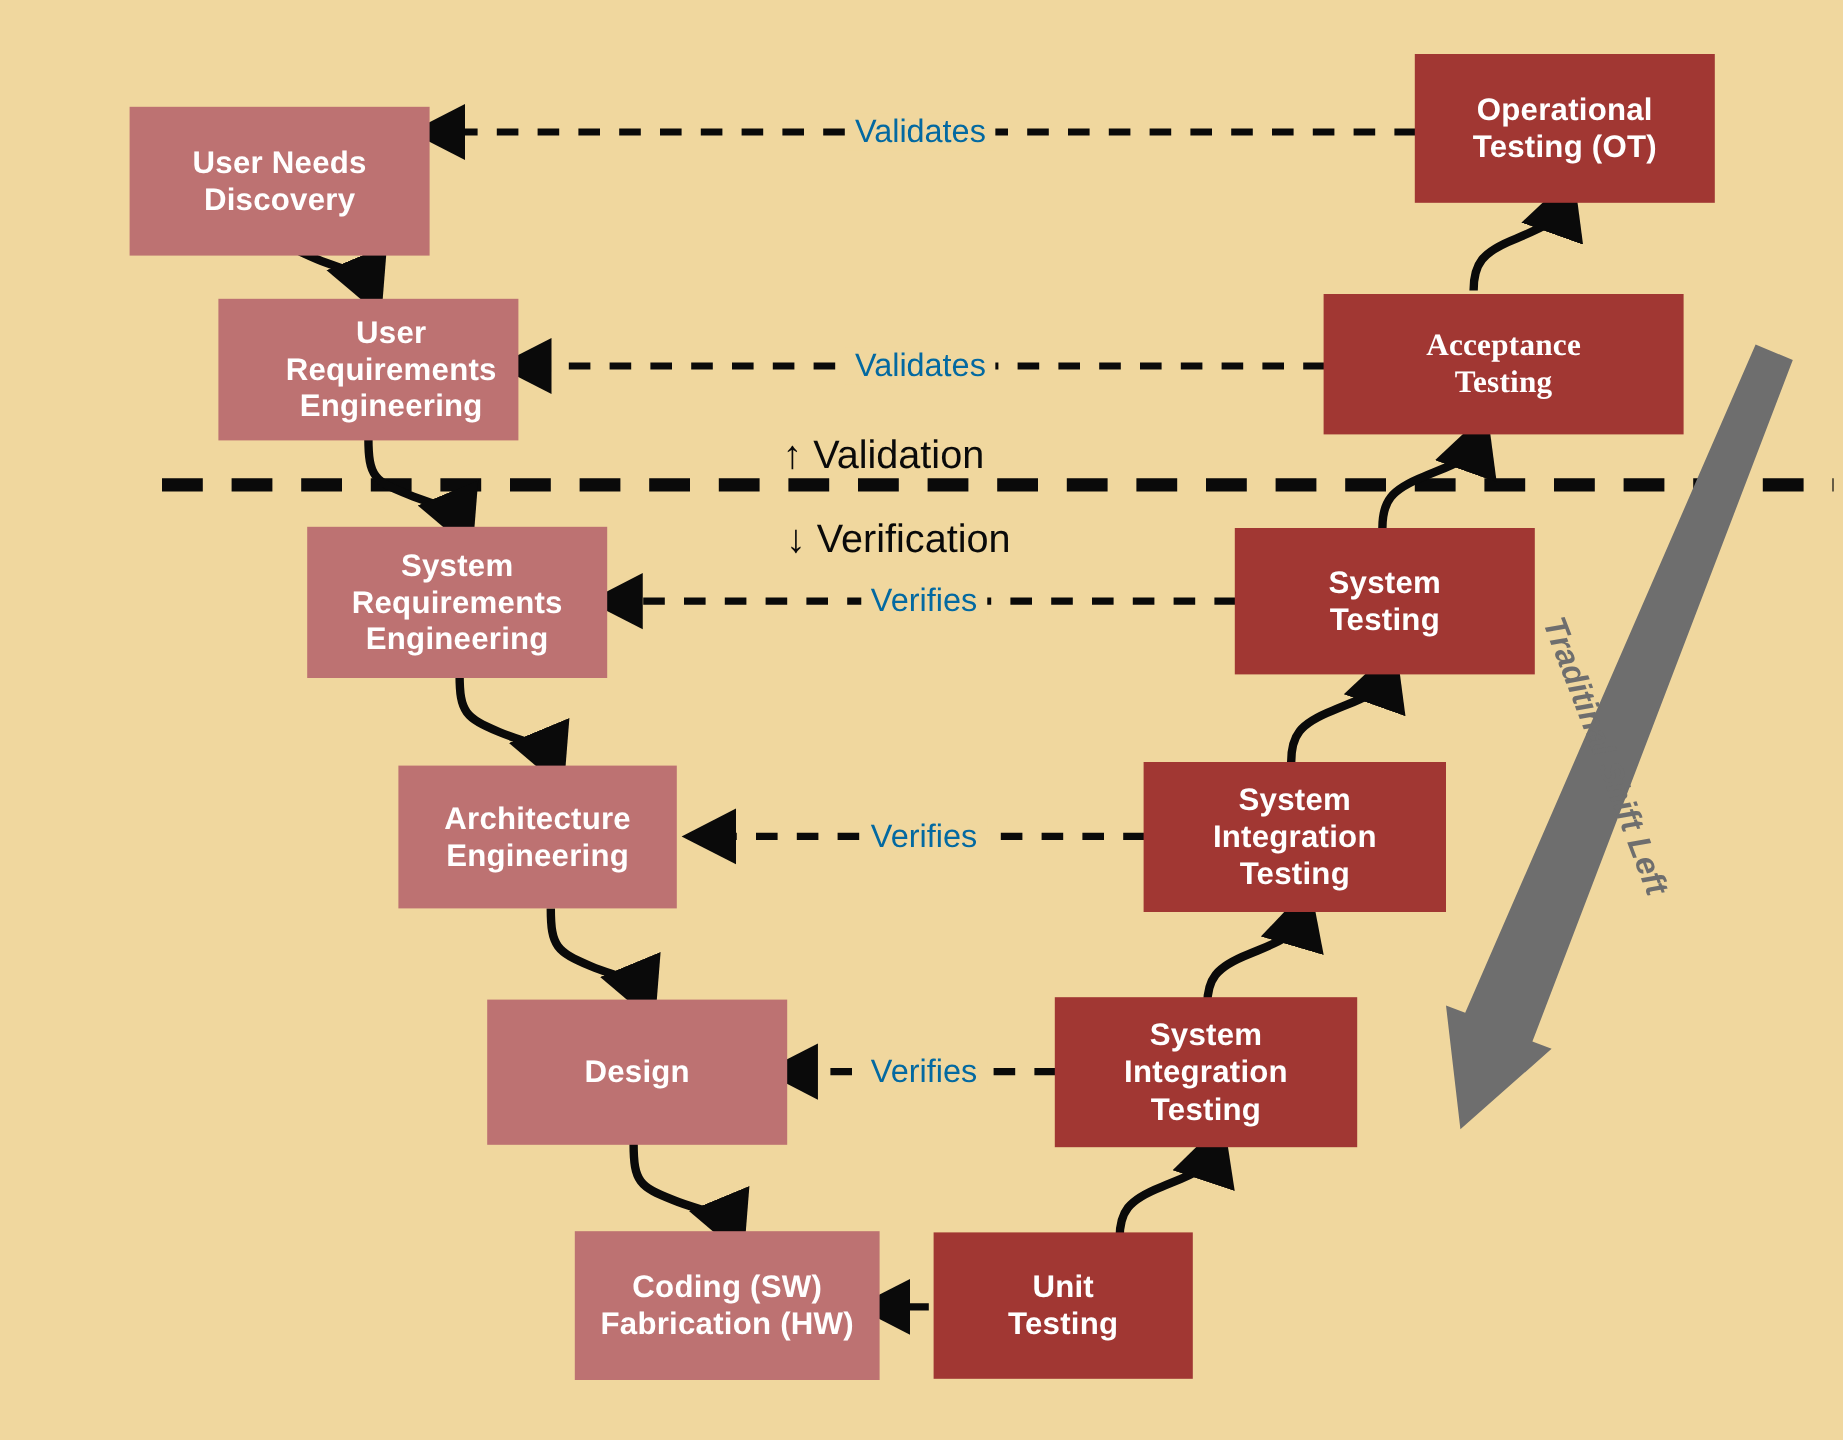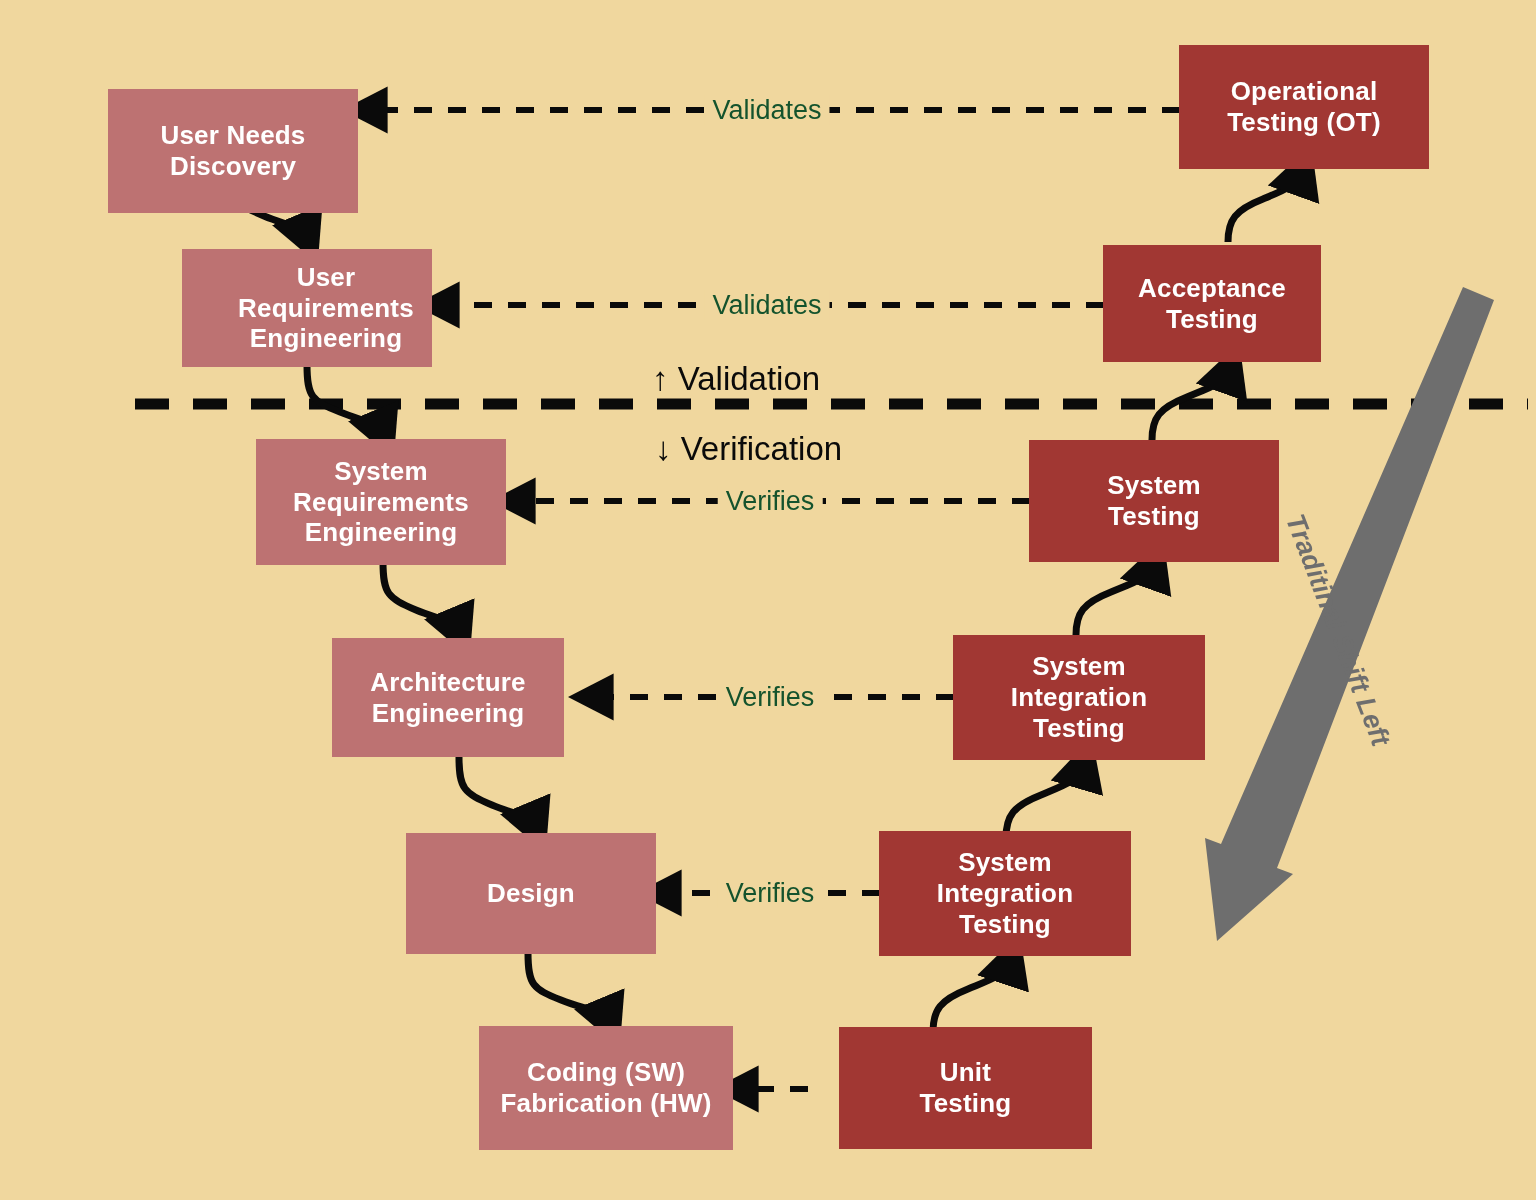--- a/index.html
+++ b/index.html
@@ -38,21 +38,21 @@
     left: 0; top: 0;
     width: 1536px;
     height: 1200px;
     pointer-events: none;
   }
 
   .edge-label {
     position: absolute;
     font-family: "Liberation Sans", sans-serif;
     font-size: 27px;
-    color: #14532d;
+    color: #0369a1;
     background: #f0d79e;
     padding: 0 8px;
     white-space: nowrap;
     transform: translate(-50%, -50%);
   }
   .vv-label {
     position: absolute;
     font-family: "Liberation Sans", sans-serif;
     font-size: 33px;
     color: #0a0a0a;
@@ -152,21 +152,21 @@
   <div class="node left" style="left:479px; top:1026px; width:254px; height:124px;">
     <span>Coding (SW)
 Fabrication (HW)</span>
   </div>
 
   <div class="node right" style="left:1179px; top:45px; width:250px; height:124px;">
     <span>Operational
 Testing (OT)</span>
   </div>
 
-  <div class="node right" style="left:1103px; top:245px; width:218px; height:117px;">
+  <div class="node right" style="left:1103px; top:245px; width:300px; height:117px;font-family:Liberation Serif, serif;">
     <span>Acceptance
 Testing</span>
   </div>
 
   <div class="node right" style="left:1029px; top:440px; width:250px; height:122px;">
     <span>System
 Testing</span>
   </div>
 
   <div class="node right" style="left:953px; top:635px; width:252px; height:125px;">
@@ -174,21 +174,21 @@
 Integration
 Testing</span>
   </div>
 
   <div class="node right" style="left:879px; top:831px; width:252px; height:125px;">
     <span>System
 Integration
 Testing</span>
   </div>
 
-  <div class="node right" style="left:839px; top:1027px; width:253px; height:122px;">
+  <div class="node right" style="left:778px; top:1027px; width:216px; height:122px;">
     <span>Unit
 Testing</span>
   </div>
 
   <div class="edge-label" style="left:767px; top:110px;">Validates</div>
 
   <div class="edge-label" style="left:767px; top:305px;">Validates</div>
 
   <div class="edge-label" style="left:770px; top:501px;">Verifies</div>
 

